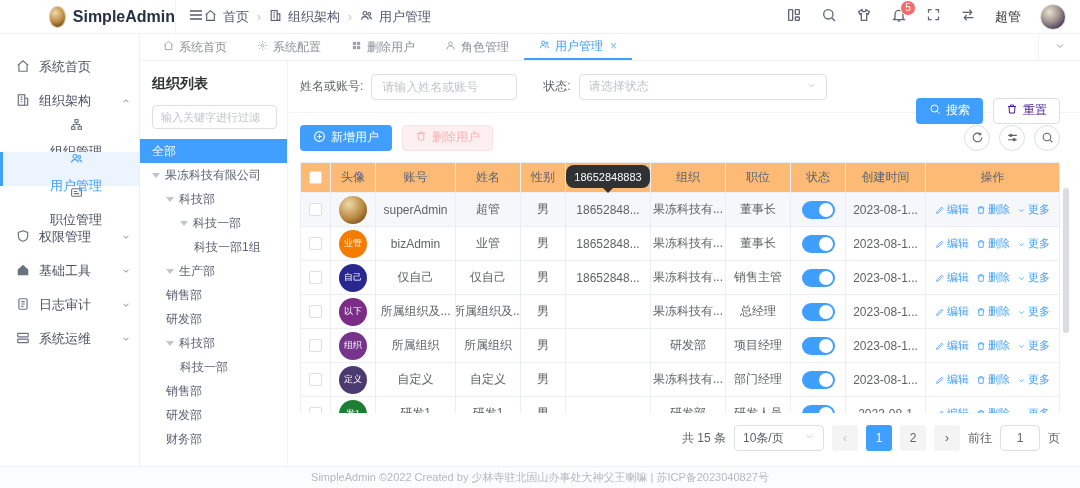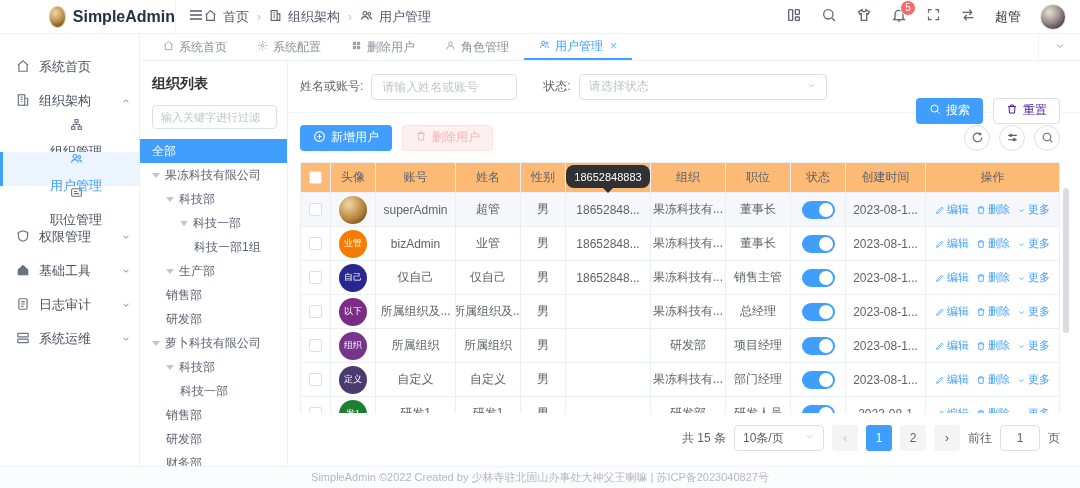--- a/index.html
+++ b/index.html
@@ -378,24 +378,20 @@
       <div class="tree-item d1">
           <span class="caret"></span>
           <span>生产部</span>
         </div>
       <div class="tree-item d1">
           <span>销售部</span>
         </div>
       <div class="tree-item d1">
           <span>研发部</span>
         </div>
-      <div class="tree-item d0">
-          <span class="caret"></span>
-          <span>萝卜科技有限公司</span>
-        </div>
       <div class="tree-item d1">
           <span class="caret"></span>
           <span>科技部</span>
         </div>
       <div class="tree-item d2">
           <span>科技一部</span>
         </div>
       <div class="tree-item d1">
           <span>销售部</span>
         </div>

